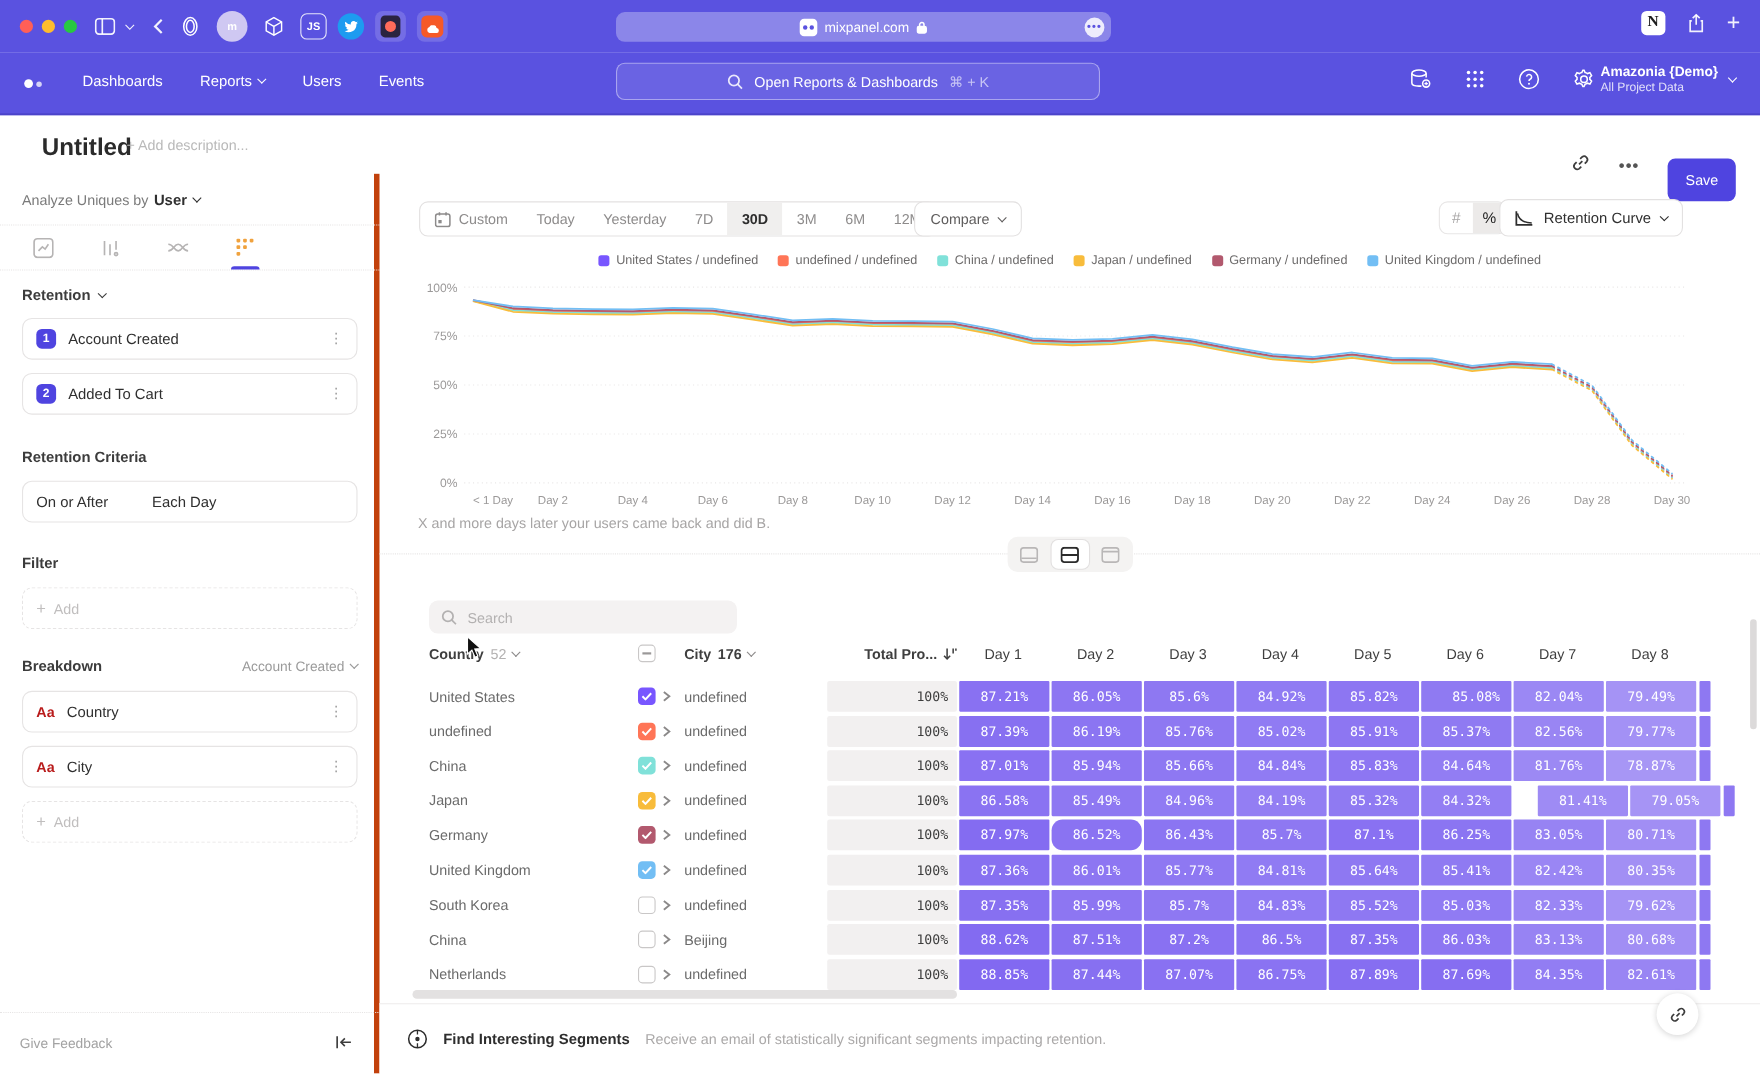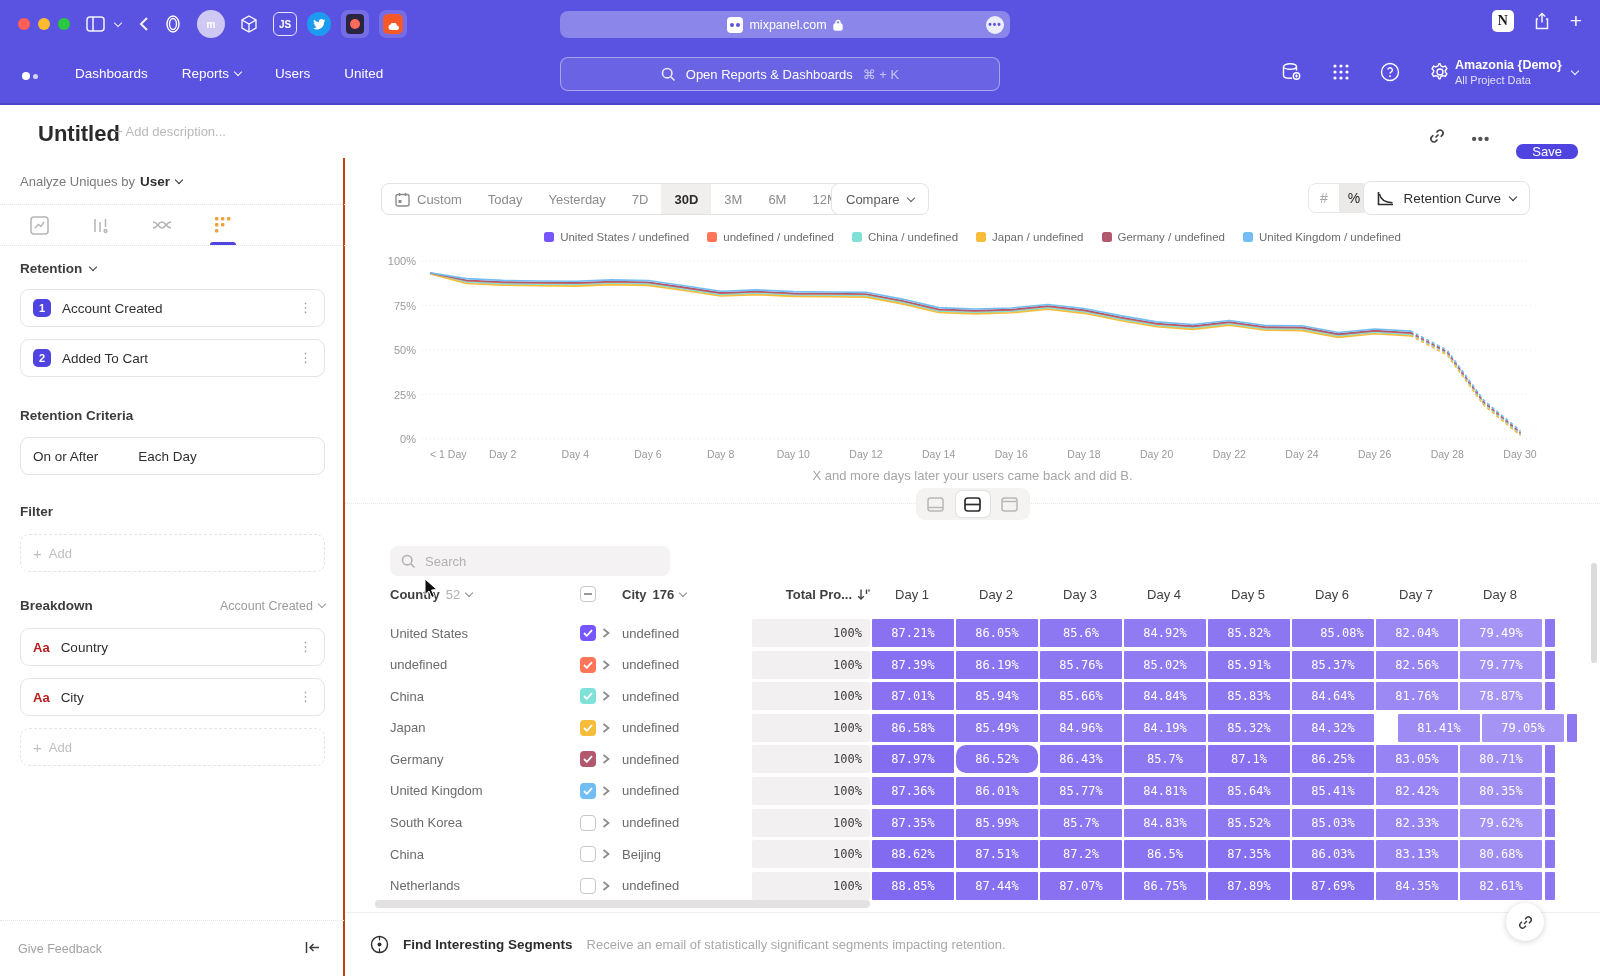--- a/index.html
+++ b/index.html
@@ -33,25 +33,25 @@
   .project .pname { font-size:12.5px; font-weight:bold; }
   .project .pscope { font-size:11px; color:rgba(255,255,255,.82); margin-top:2px; }
 
   .chev { display:inline-block; width:6px; height:6px; border-right:1.5px solid currentColor; border-bottom:1.5px solid currentColor; transform:rotate(45deg); margin-top:-3px; }
 
   
   .pagehead { position:absolute; left:0; top:105px; width:1600px; height:53px; background:#fff; }
   .title { position:absolute; left:38px; top:16px; font-size:22px; font-weight:bold; color:#2b2b2b; }
   .desc  { position:absolute; left:115px; top:19px; font-size:13px; color:#b9b9b9; }
   .headright { position:absolute; right:22px; top:12px; display:flex; gap:26px; align-items:center; color:#3e3e3e; }
-  .savebtn { background:#4F44E0; color:#fff; font-size:13px; border:none; border-radius:7px; padding:0 16px; cursor:pointer;margin-top:27px; }
+  .savebtn { background:#4F44E0; color:#fff; font-size:13px; border:none; border-radius:7px; padding:12px 16px; cursor:pointer;margin-top:27px; }
   .dots3 { color:#555; font-size:15px; letter-spacing:1px; font-weight:bold; }
 
   
-  .sidebar { position:absolute; left:0; top:158px; width:345px; height:818px; border-right:2px solid #c2410c; background:#fff; }
+  .sidebar { position:absolute; left:0; top:158px; width:345px; height:818px; border-right:5px solid #c2410c; background:#fff; }
   .an-row { position:absolute; left:20px; top:16px; font-size:13px; color:#7a7a7a; display:flex; gap:5px; align-items:baseline; }
   .an-row b { color:#2f2f2f; font-size:13.5px; display:flex; gap:6px; align-items:center; }
   .tabs { position:absolute; left:0; top:46px; width:345px; height:42px; border-top:1px dotted #e6e4e4; border-bottom:1px dotted #e6e4e4; display:flex; align-items:center; padding-left:30px; gap:42px; }
   .tab { color:#b6b4b4; position:relative; height:100%; display:flex; align-items:center; cursor:pointer; }
   .tab.active { color:#F0A23E; }
   .tab.active::after { content:""; position:absolute; left:-4px; right:-4px; bottom:0; height:3px; border-radius:3px 3px 0 0; background:#4F44E0; }
   .sechead { position:absolute; left:20px; font-size:13.5px; font-weight:bold; color:#3c3c3c; display:flex; gap:8px; align-items:center;text-align:center; }
   .sechead .scope { font-weight:normal; color:#9b9b9b; font-size:12.5px; display:flex; gap:6px; align-items:center; }
   .card { position:absolute; left:20px; width:305px; height:38px; border:1px solid #e6e4e4; border-radius:9px; background:#fff; display:flex; align-items:center; padding:0 12px; gap:11px; font-size:13.5px; color:#2f2f2f; cursor:pointer; }
   .card .kebab { margin-left:auto; color:#9a9a9a; font-size:13px; letter-spacing:0; line-height:10px; }
@@ -70,21 +70,21 @@
   .fmtgrp { position:absolute; right:230px; top:25px; height:30px; border:1px solid #e8e6e6; border-radius:8px; display:flex; overflow:hidden; background:#fff; }
   .fmt { width:30px; display:flex; align-items:center; justify-content:center; font-size:14px; color:#a8a6a6; cursor:pointer; }
   .fmt.active { background:#eceae9; color:#1f1f1f; }
   .charttypebtn { position:absolute; right:70px; top:23px; height:34px; border:1px solid #e3e1e1; border-radius:8px; background:#fff; display:flex; align-items:center; gap:9px; padding:0 13px; font-size:13.5px; color:#2f2f2f; cursor:pointer; }
 
   .legend { position:absolute; left:0; top:73px; width:1255px; display:flex; justify-content:center; gap:18px; }
   .lg { display:flex; align-items:center; gap:6px; font-size:11.5px; color:#6d6b6b; }
   .lg i { width:10px; height:10px; border-radius:2.5px; display:inline-block; }
 
   .chartwrap { position:absolute; left:35px; top:93px; }
-  .caption { position:absolute; left:35px; top:310px; width:1185px; text-align:center; font-size:13px; color:#a7a5a5; }
+  .caption { position:absolute; left:35px; top:310px; width:1185px; font-size:13px; color:#a7a5a5; }
 
   .tview { position:absolute; left:0; top:345px; width:1255px; border-top:1px dotted #e8e6e6; }
   .toggles { position:absolute; left:50%; top:-16px; transform:translateX(-50%); background:#f4f3f2; border-radius:9px; padding:3px; display:flex; gap:3px; }
   .tg { width:34px; height:26px; border-radius:6px; display:flex; align-items:center; justify-content:center; color:#b9b7b7; cursor:pointer; }
   .tg.active { background:#fff; color:#2b2b2b; box-shadow:0 0 0 1px #e2e0e0; }
 
   .tsearch { position:absolute; left:45px; top:388px; width:280px; height:30px; border-radius:8px; background:#f4f2f2; display:flex; align-items:center; gap:9px; padding:0 11px; color:#b3b1b1; }
   .tsearch input { border:none; outline:none; background:transparent; font-size:13px; color:#555; width:220px; font-family:inherit; }
   .tsearch input::placeholder { color:#b3b1b1; }
 
@@ -207,21 +207,21 @@
         <span>Dashboards</span>
       </span>
     <span class="navlink">
         <span>Reports</span>
         <span class="chev"></span>
       </span>
     <span class="navlink">
         <span>Users</span>
       </span>
     <span class="navlink">
-        <span>United</span>
+        <span>Events</span>
       </span>
   </div>
   <div class="navsearch">
     <svg width="15" height="15" viewBox="0 0 15 15" fill="none" stroke="rgba(255,255,255,.85)" stroke-width="1.6">
         <circle cx="6.2" cy="6.2" r="4.7"></circle>
         <line x1="9.8" y1="9.8" x2="13.5" y2="13.5"></line>
       </svg>
     <span>Open Reports &amp; Dashboards</span>
     <span class="kbd">⌘ + K</span>
   </div>

